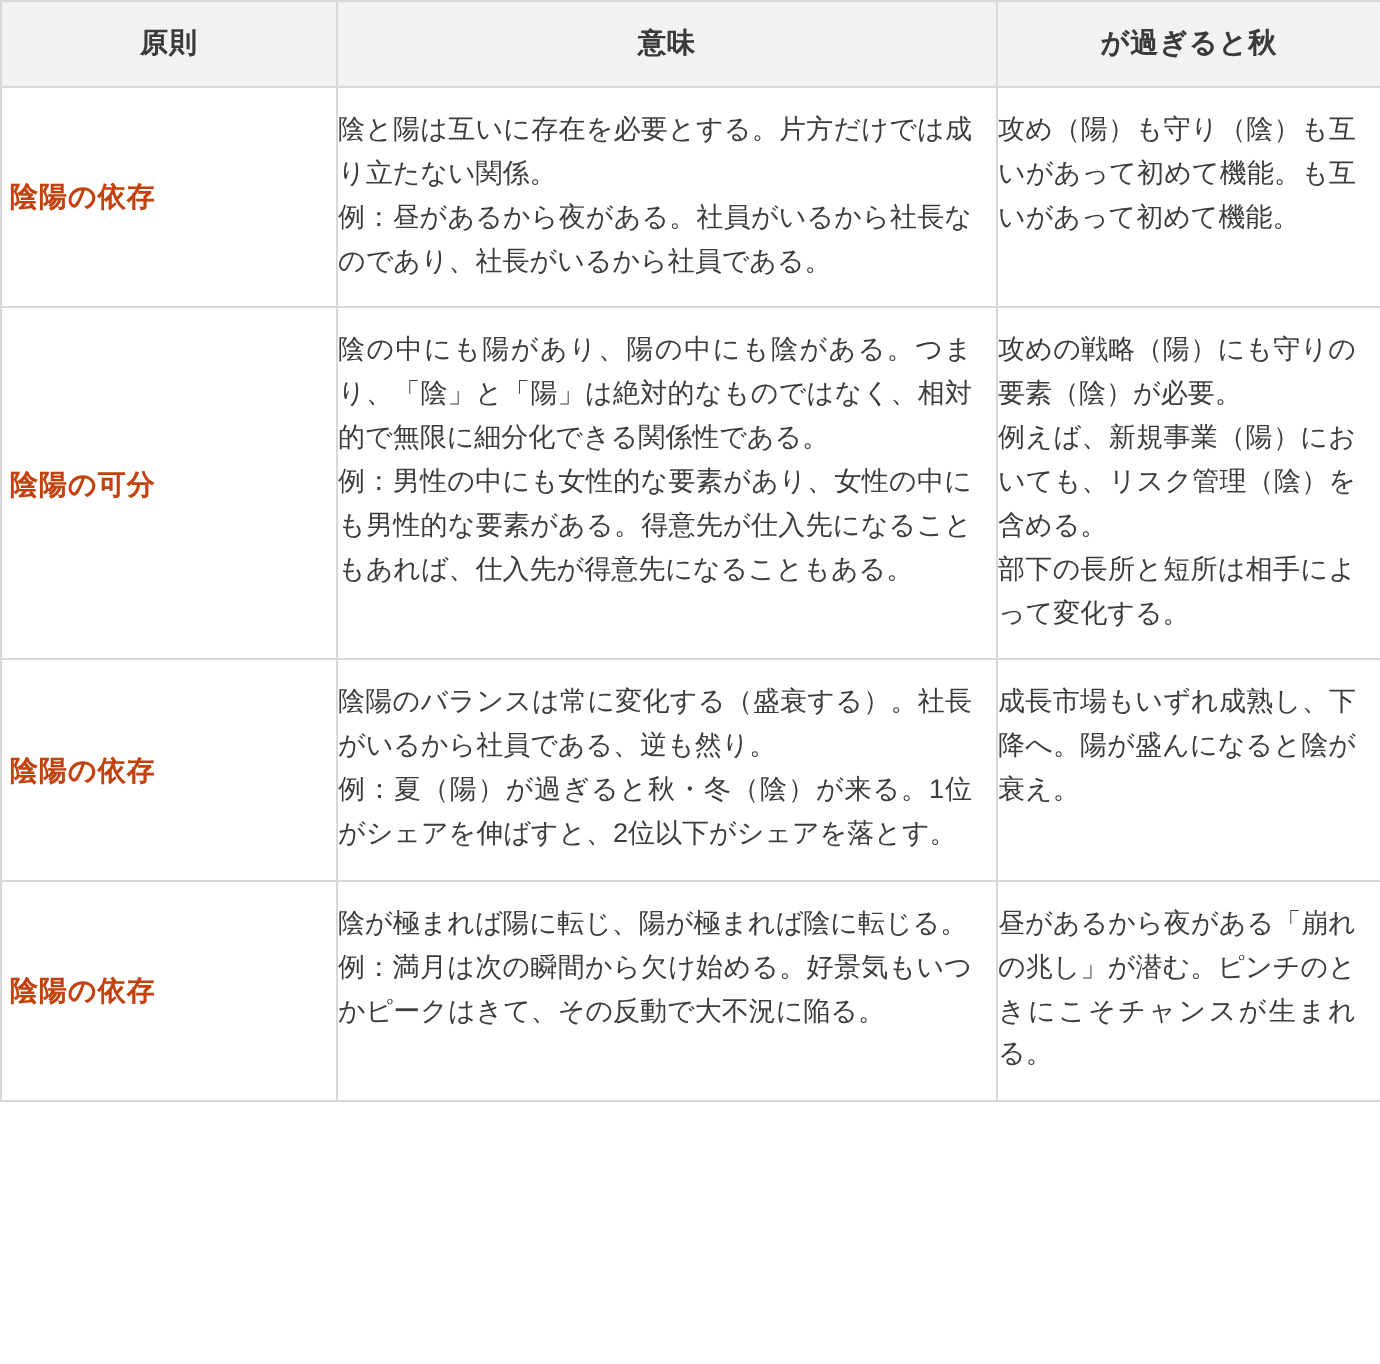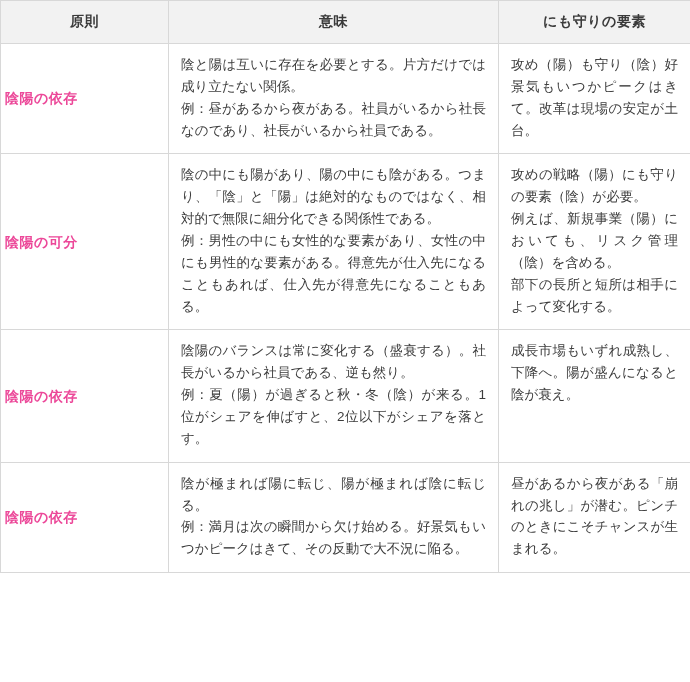--- a/index.html
+++ b/index.html
@@ -35,29 +35,29 @@
     text-align: center;
     padding: 12px 6px;
     border: 1px solid #d8d8d8;
     letter-spacing: 0.5px;
   }
   table.principles td {
     border: 1px solid #d8d8d8;
     vertical-align: top;
     font-size: 13.5px;
     line-height: 1.62;
-    padding: 10px 12px 12px 12px;
+    padding: 10px 12px 12px 0;
     color: #3c3c3c;
   }
   table.principles td.principle-cell {
     text-align: center;
     vertical-align: middle;
     font-weight: bold;
     font-size: 14px;
-    color: #ec4899;
+    color: #c2410c;
     letter-spacing: 0.5px;
     padding: 10px 4px;
   }
   table.principles td.meaning-cell,
   table.principles td.business-cell {
     text-align: left;
   }
   .cell-text {
     display: block;
     white-space: pre-wrap;
@@ -76,34 +76,34 @@
   <table class="principles">
     <colgroup>
       <col class="col-principle">
       <col class="col-meaning">
       <col class="col-business">
     </colgroup>
     <thead>
       <tr>
         <th>原則</th>
         <th>意味</th>
-        <th>にも守りの要素</th>
+        <th>が過ぎると秋</th>
       </tr>
     </thead>
     <tbody>
       <tr>
         <td class="principle-cell">
             <span class="cell-text">陰陽の依存</span>
           </td>
         <td class="meaning-cell">
             <span class="cell-text">陰と陽は互いに存在を必要とする。片方だけでは成り立たない関係。
 例：昼があるから夜がある。社員がいるから社長なのであり、社長がいるから社員である。</span>
           </td>
         <td class="business-cell">
-            <span class="cell-text">攻め（陽）も守り（陰）好景気もいつかピークはきて。改革は現場の安定が土台。</span>
+            <span class="cell-text">攻め（陽）も守り（陰）も互いがあって初めて機能。も互いがあって初めて機能。</span>
           </td>
       </tr>
       <tr>
         <td class="principle-cell">
             <span class="cell-text">陰陽の可分</span>
           </td>
         <td class="meaning-cell">
             <span class="cell-text">陰の中にも陽があり、陽の中にも陰がある。つまり、「陰」と「陽」は絶対的なものではなく、相対的で無限に細分化できる関係性である。
 例：男性の中にも女性的な要素があり、女性の中にも男性的な要素がある。得意先が仕入先になることもあれば、仕入先が得意先になることもある。</span>
           </td>

